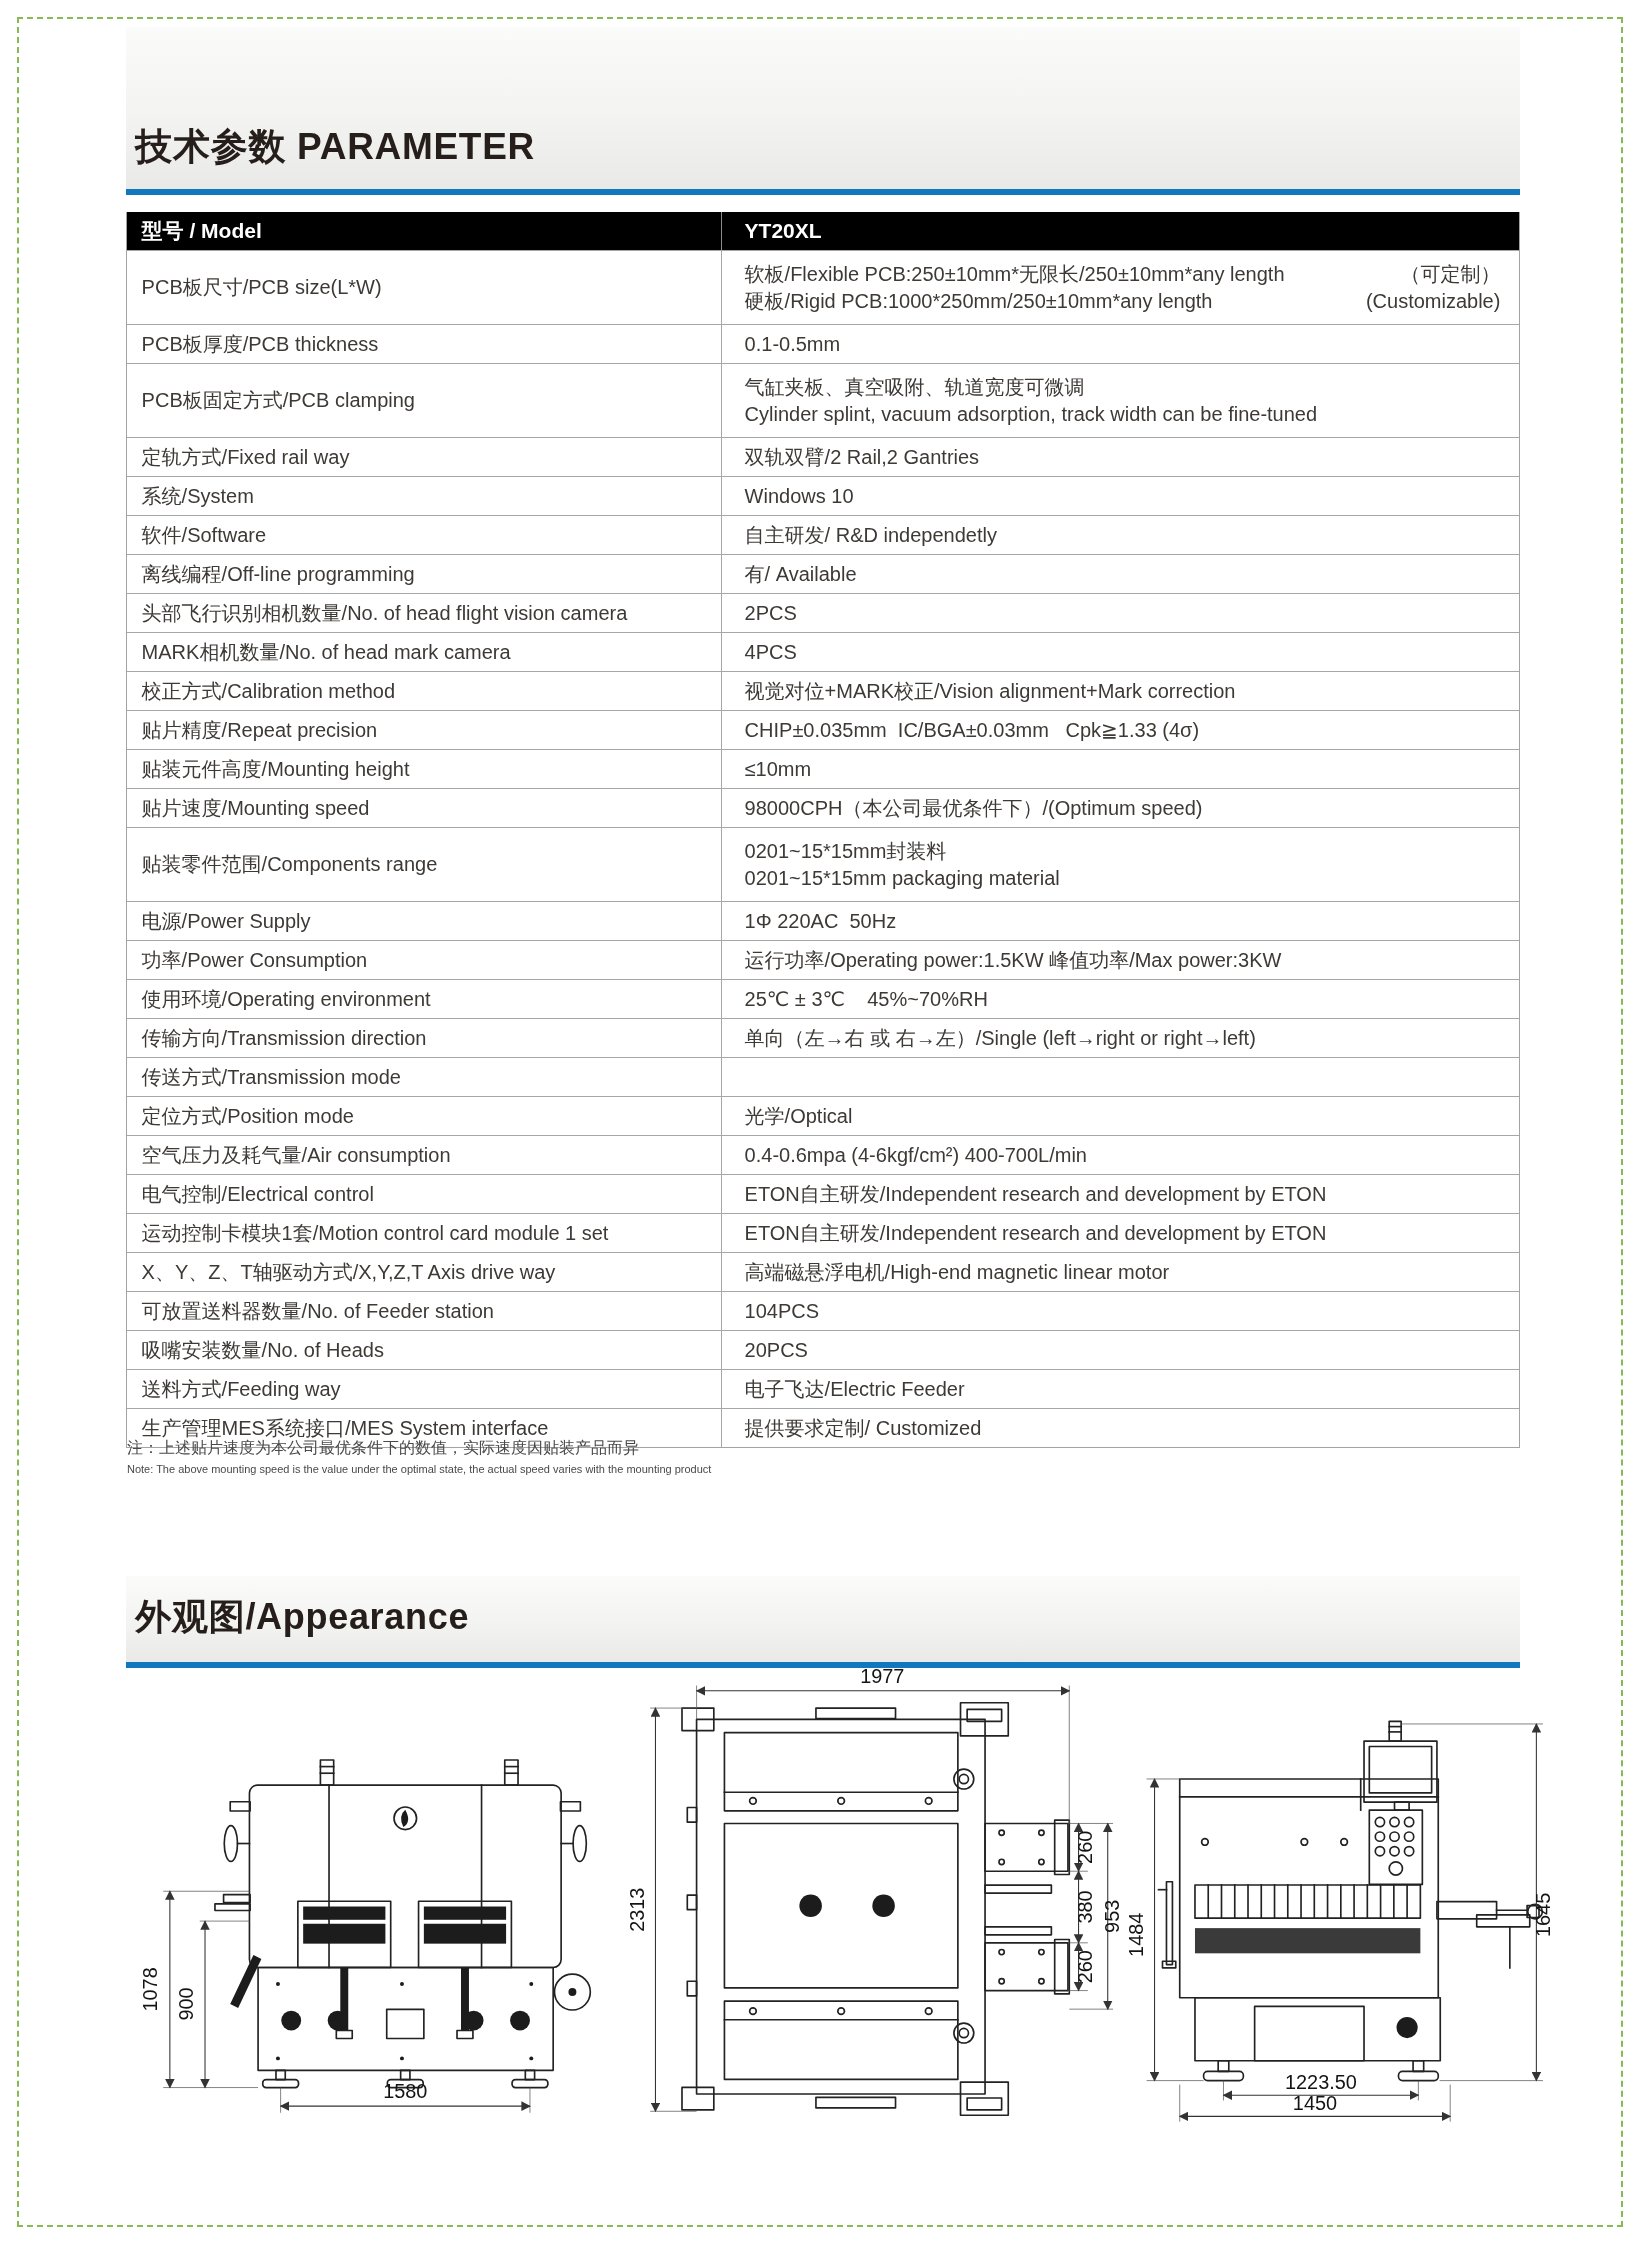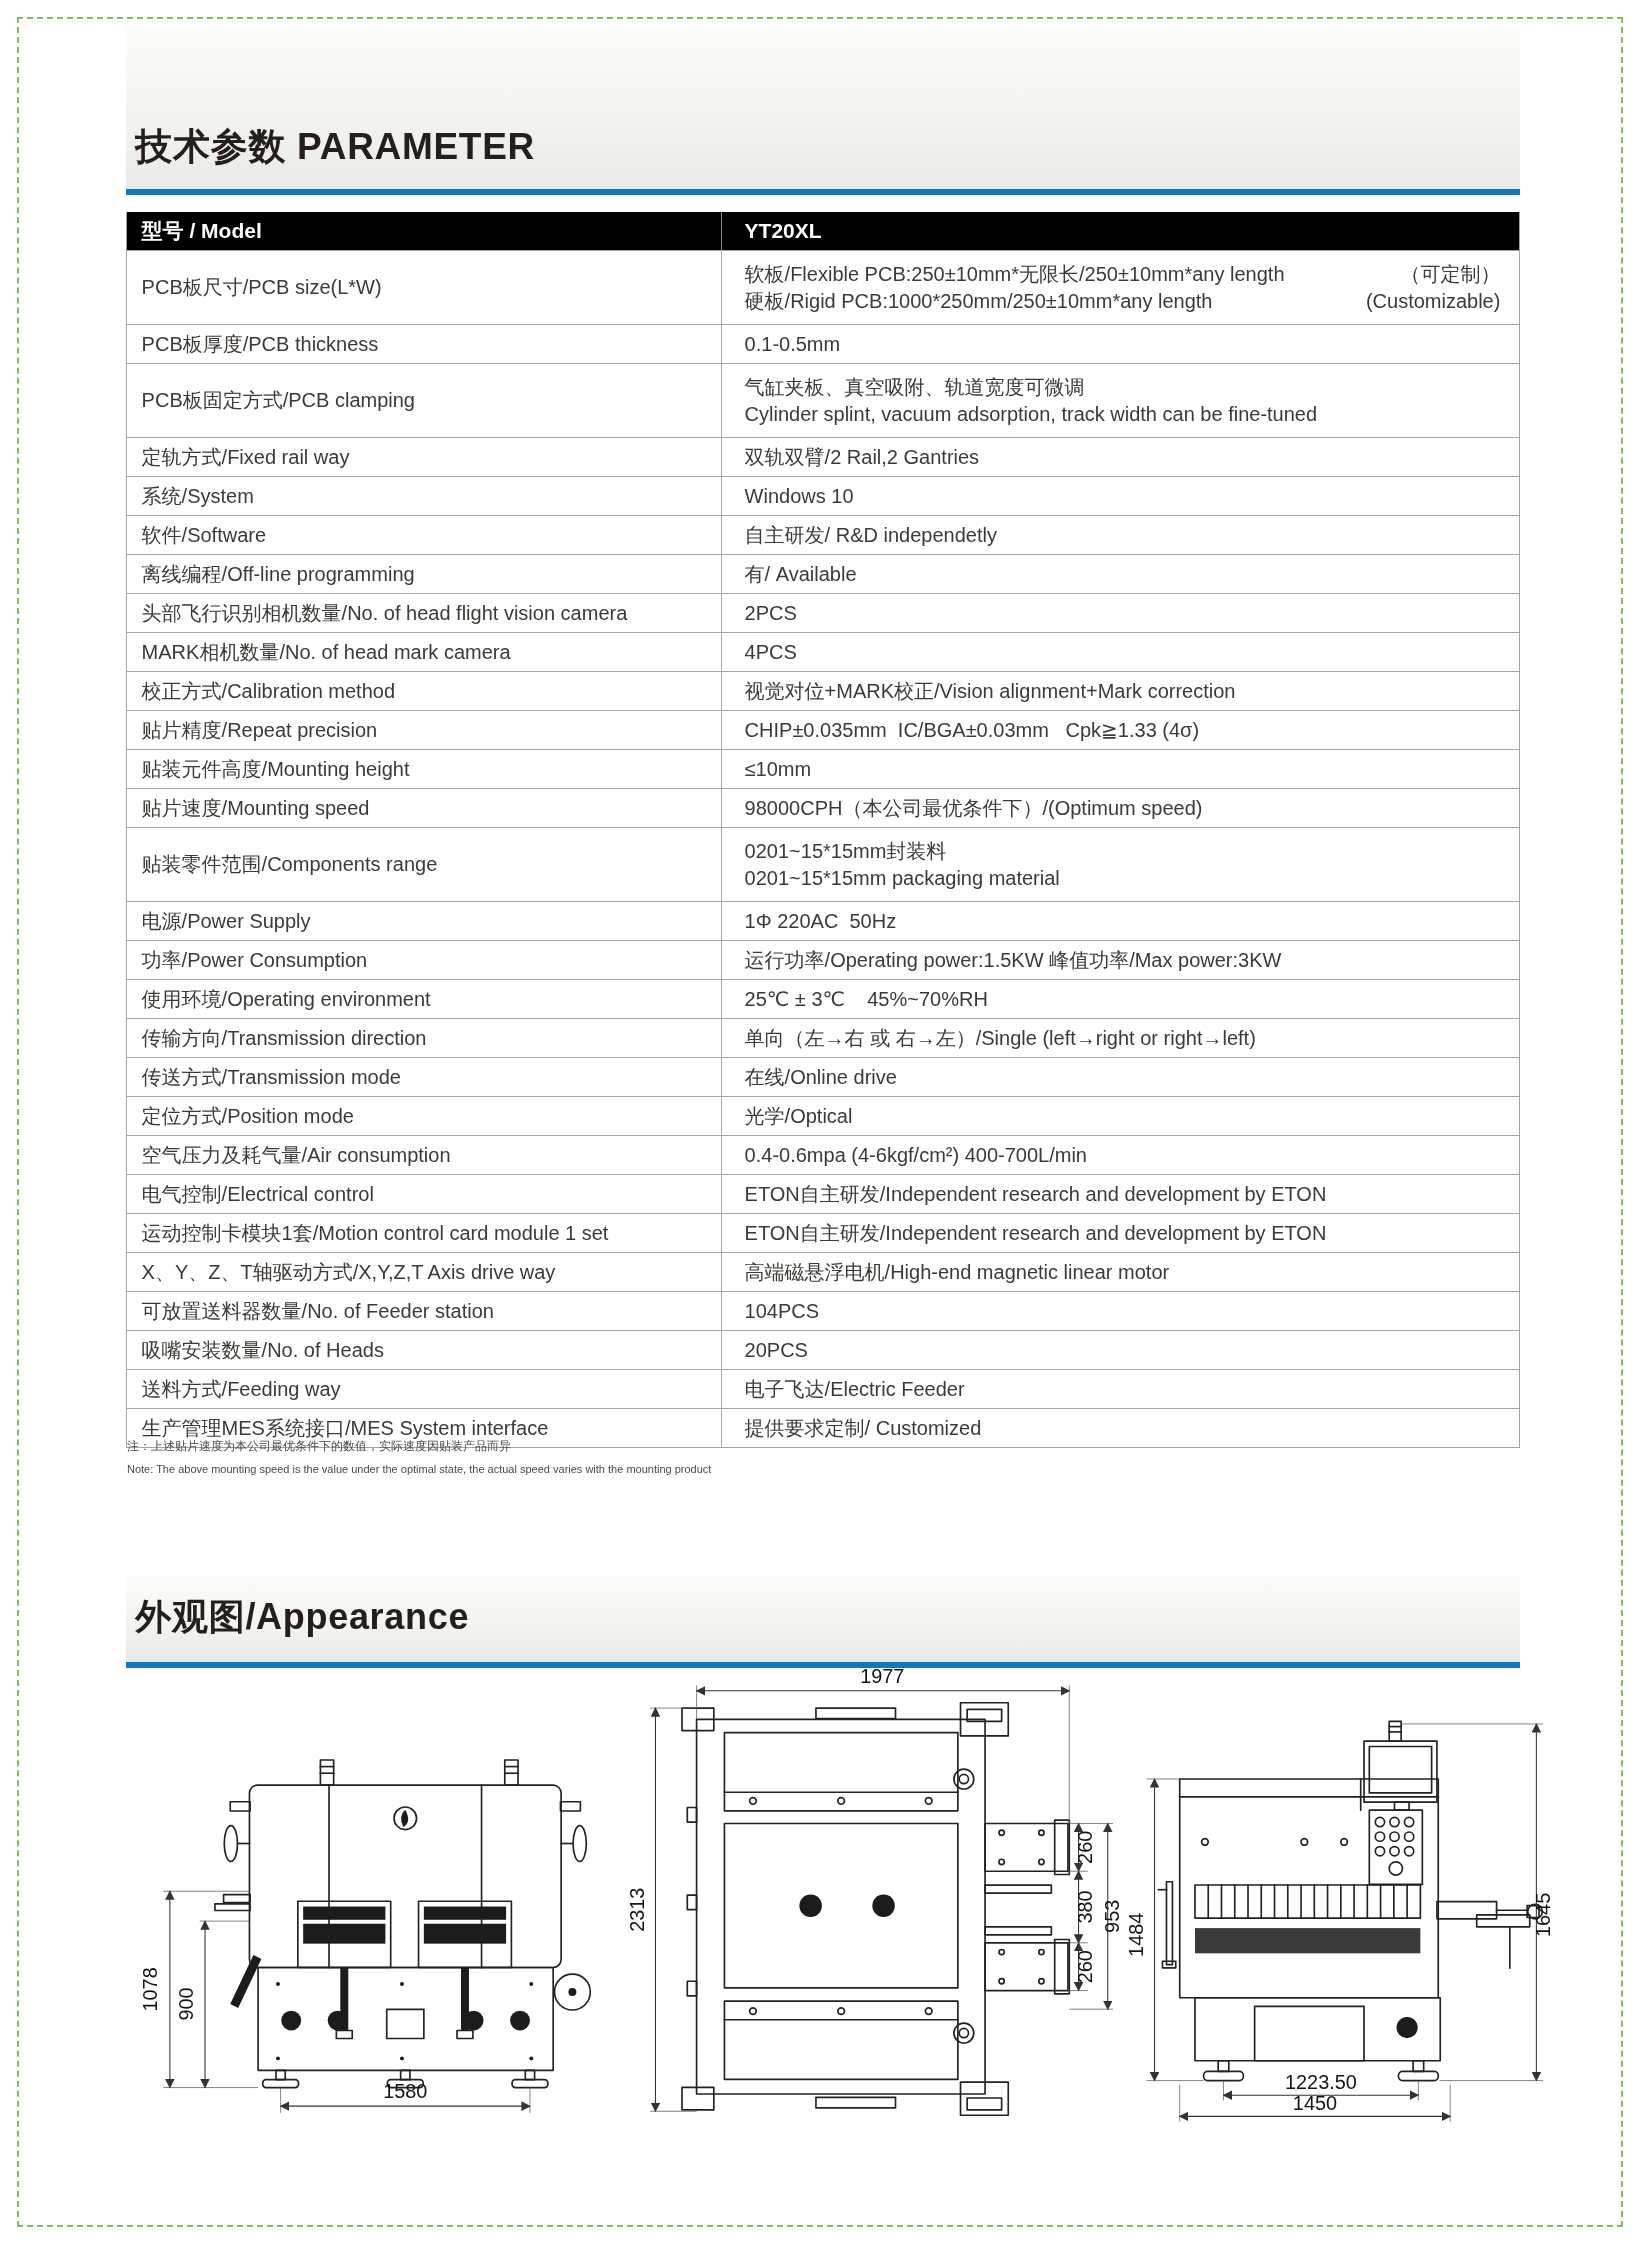--- a/index.html
+++ b/index.html
@@ -46,21 +46,21 @@
     display:flex;align-items:center;border-right:1.3px solid #a7a7a7;
   }
   .cv{
     flex:1;box-sizing:border-box;padding:4px 18.6px 4px 22.6px;
     display:flex;flex-direction:column;justify-content:center;
     white-space:pre-wrap;
   }
   .vline{display:flex;justify-content:space-between;width:100%;}
   
   .note{position:absolute;left:127px;color:#494949;}
-  .note-cn{top:1438px;font-size:12px;}
+  .note-cn{top:1438px;font-size:16px;}
   .note-en{top:1463px;font-size:11px;}
   
   .drawing{position:absolute;}
   svg .m{fill:none;stroke:#222;stroke-width:2.5;stroke-linejoin:round;stroke-linecap:square;}
   svg .mf{fill:#1c1c1c;stroke:none;}
   svg .mg{fill:#3a3a3a;stroke:none;}
   svg .dim{stroke:#333;stroke-width:1.6;fill:none;}
   svg .ext{stroke:#555;stroke-width:1.1;fill:none;}
   svg text{font-family:"Liberation Sans","DejaVu Sans",sans-serif;font-size:30px;fill:#141414;}
 </style>
@@ -166,21 +166,20 @@
   <div class="row">
     <div class="cl">使用环境/Operating environment</div>
     <div class="cv">25℃ ± 3℃    45%~70%RH</div>
   </div>
   <div class="row">
     <div class="cl">传输方向/Transmission direction</div>
     <div class="cv">单向（左→右 或 右→左）/Single (left→right or right→left)</div>
   </div>
   <div class="row">
     <div class="cl">传送方式/Transmission mode</div>
-    <div class="cv">在线/Online drive</div>
   </div>
   <div class="row">
     <div class="cl">定位方式/Position mode</div>
     <div class="cv">光学/Optical</div>
   </div>
   <div class="row">
     <div class="cl">空气压力及耗气量/Air consumption</div>
     <div class="cv">0.4-0.6mpa (4-6kgf/cm²) 400-700L/min</div>
   </div>
   <div class="row">

